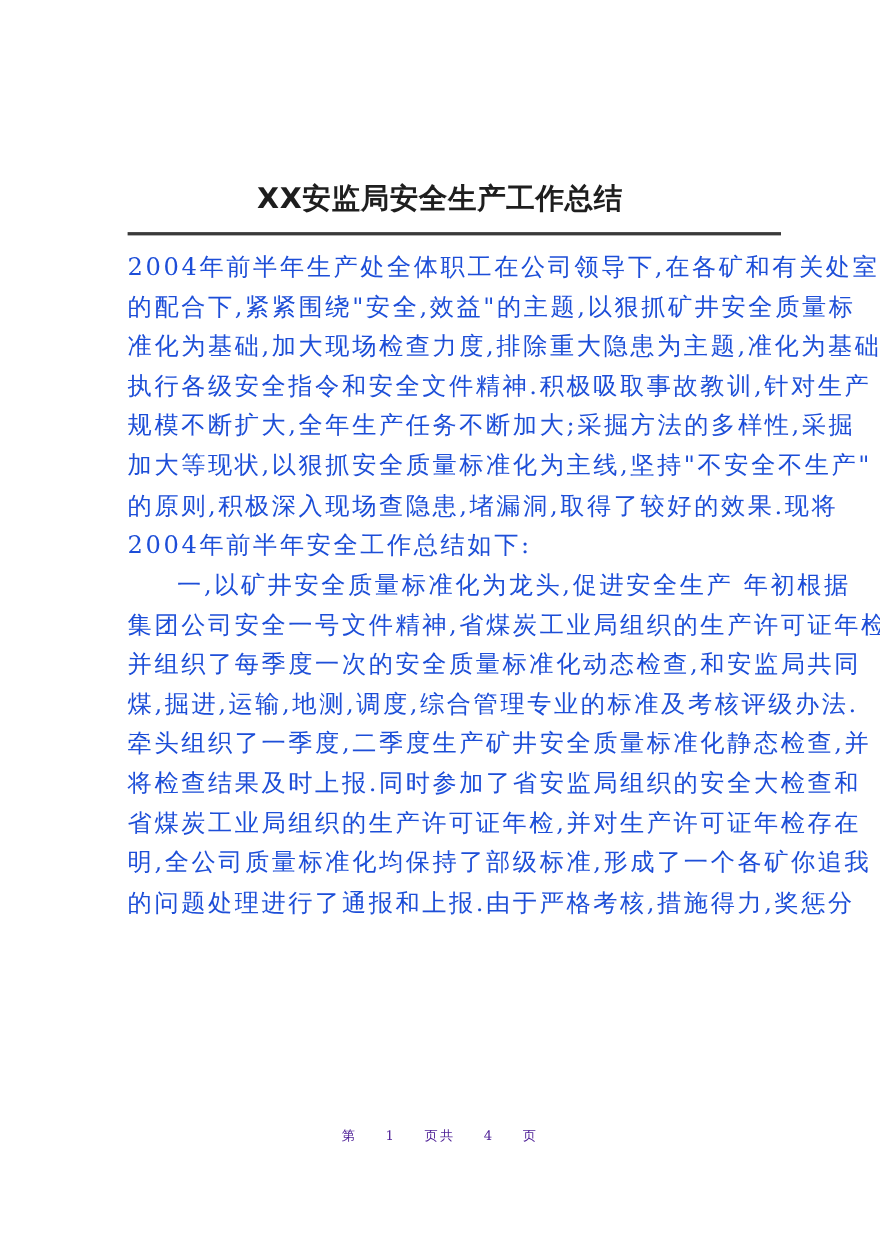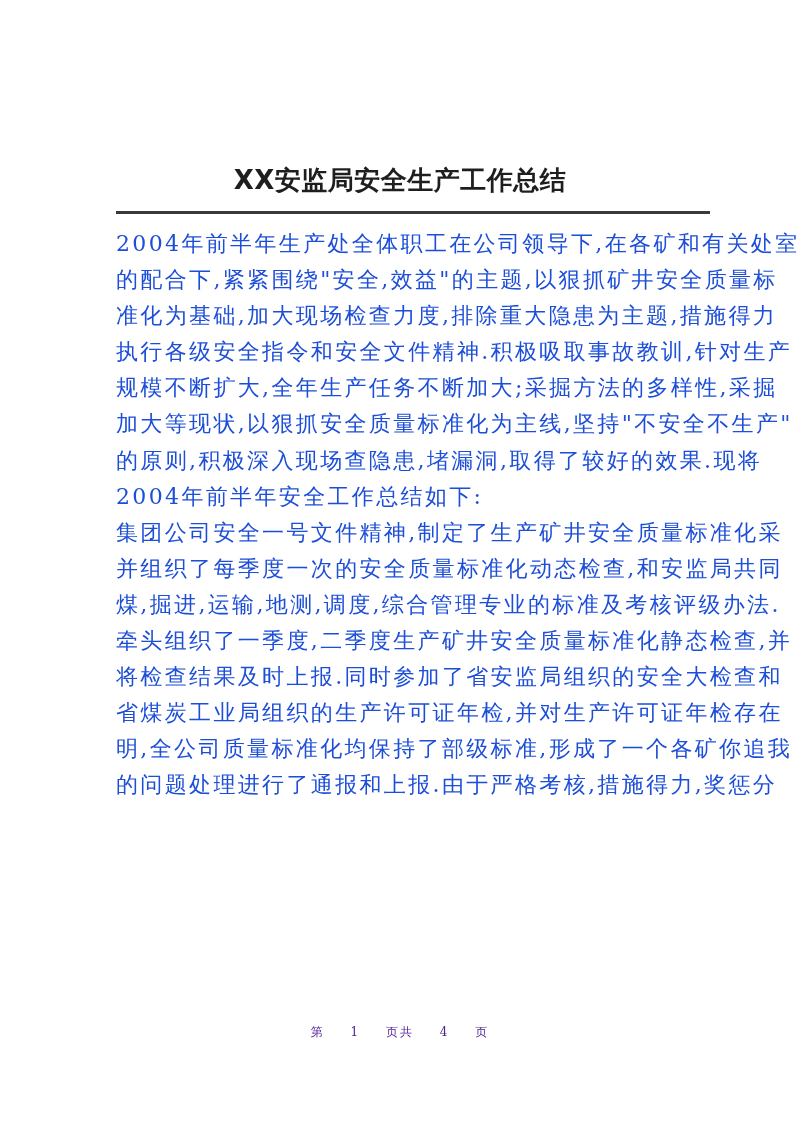--- a/index.html
+++ b/index.html
@@ -81,28 +81,29 @@
 
 <div class="page">
 
   <div class="doc-title">XX安监局安全生产工作总结</div>
   <div class="title-rule"></div>
 
   <div class="body-text">
 
     <div class="line">2004年前半年生产处全体职工在公司领导下,在各矿和有关处室</div>
     <div class="line">的配合下,紧紧围绕"安全,效益"的主题,以狠抓矿井安全质量标</div>
-    <div class="line">准化为基础,加大现场检查力度,排除重大隐患为主题,措施得力</div>
+    <div class="line">准化为基础,加大现场检查力度,排除重大隐患为主题,准化为基础</div>
     <div class="line">执行各级安全指令和安全文件精神.积极吸取事故教训,针对生产</div>
     <div class="line">规模不断扩大,全年生产任务不断加大;采掘方法的多样性,采掘</div>
     <div class="line">加大等现状,以狠抓安全质量标准化为主线,坚持"不安全不生产"</div>
     <div class="line last">的原则,积极深入现场查隐患,堵漏洞,取得了较好的效果.现将</div>
     <div class="line last">2004年前半年安全工作总结如下:</div>
 
-    <div class="line">集团公司安全一号文件精神,制定了生产矿井安全质量标准化采</div>
+    <div class="line indent">一,以矿井安全质量标准化为龙头,促进安全生产 年初根据</div>
+    <div class="line">集团公司安全一号文件精神,省煤炭工业局组织的生产许可证年检</div>
     <div class="line">并组织了每季度一次的安全质量标准化动态检查,和安监局共同</div>
     <div class="line">煤,掘进,运输,地测,调度,综合管理专业的标准及考核评级办法.</div>
     <div class="line">牵头组织了一季度,二季度生产矿井安全质量标准化静态检查,并</div>
     <div class="line">将检查结果及时上报.同时参加了省安监局组织的安全大检查和</div>
     <div class="line">省煤炭工业局组织的生产许可证年检,并对生产许可证年检存在</div>
     <div class="line">明,全公司质量标准化均保持了部级标准,形成了一个各矿你追我</div>
     <div class="line">的问题处理进行了通报和上报.由于严格考核,措施得力,奖惩分</div>
   </div>
 
   <div class="footer">

